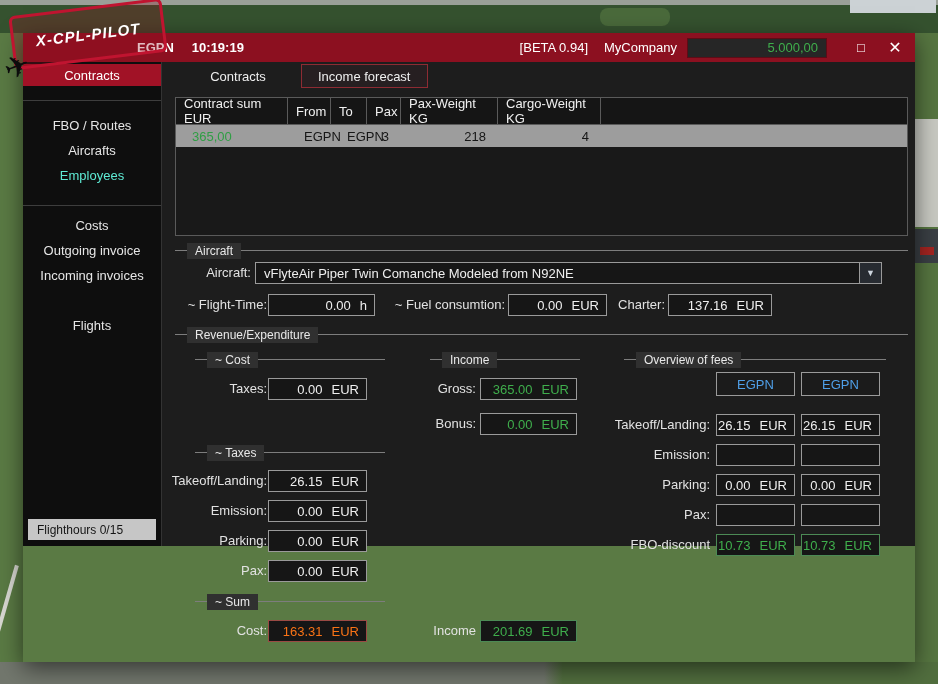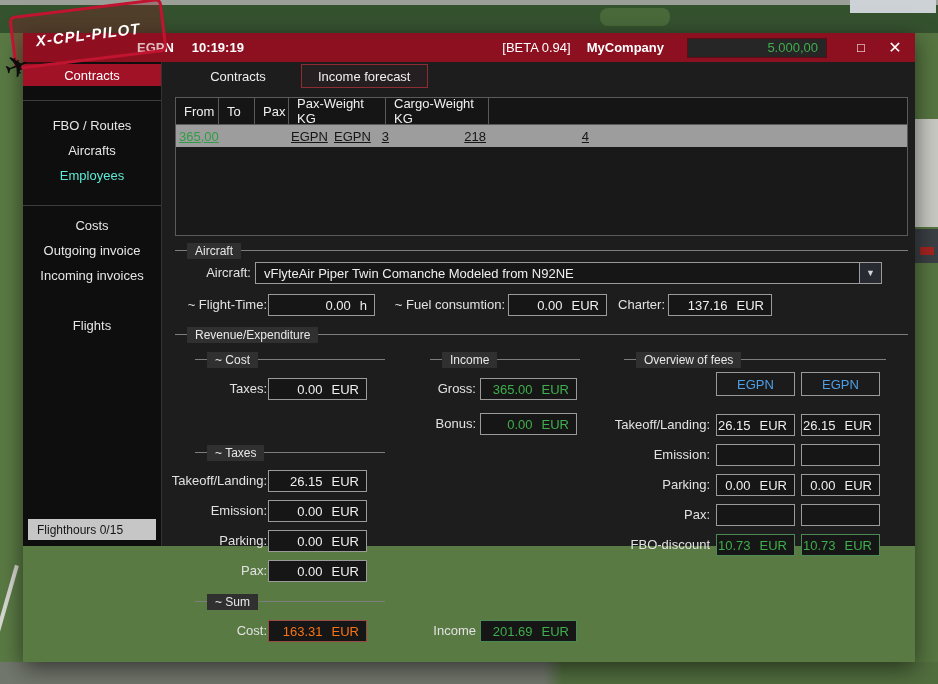--- a/index.html
+++ b/index.html
@@ -24,21 +24,21 @@
 
   
   .window { position:absolute; left:23px; top:33px; width:892px; height:629px;
     box-shadow:0 6px 22px rgba(0,0,0,.55); }
   .titlebar { position:absolute; left:0; top:0; width:892px; height:29px; background:#8c1020;
     display:flex; align-items:center; color:#fff; font-size:13px; }
   .tb-station { margin-left:114px; font-weight:bold; }
   .tb-time { margin-left:18px; font-weight:bold; }
   .tb-spacer { flex:1; }
   .tb-beta { margin-right:16px;margin-left:19px; }
-  .tb-company { margin-right:23px;font-weight:bold; }
+  .tb-company { margin-right:10px; }
   .tb-money { width:140px; height:20px; background:#262626; border:1px solid #5d0c16;
     display:flex; align-items:center; justify-content:flex-end; padding:0 8px;
     color:#3fae4c; margin-right:24px; }
   .tb-btn { width:20px; height:20px; display:flex; align-items:center; justify-content:center; cursor:pointer; }
   .tb-min { margin-right:14px; font-size:13px; }
   .tb-close { margin-right:10px; font-size:16px; }
 
   
   .logo { position:absolute; left:-12px; top:-26px; width:154px; height:54px; transform:rotate(-7deg); z-index:6; }
   .logo-box { position:absolute; inset:0; border:3px solid #c01430; border-radius:6px;
@@ -65,21 +65,21 @@
   .tab { min-width:126px; padding:0 16px; display:flex; align-items:center; justify-content:center;
     color:#efefef; cursor:pointer; }
   .tab.active { border:1px solid #8e2b33; background:#261f21; }
 
   .ctable { position:absolute; left:13px; top:35px; width:733px; height:139px;
     border:1px solid #5a5a5a; background:#191919; }
   .ctable-header { display:flex; height:27px; border-bottom:1px solid #5a5a5a; background:#151515; }
   .th { display:flex; align-items:center; padding:0 8px; color:#f0f0f0; border-right:1px solid #5a5a5a; }
   .th-fill { flex:1; }
   .crow { display:flex; height:22px; background:#9d9d9d; color:#161616; cursor:pointer; }
-  .td { display:flex; align-items:center; padding:0 3px;text-decoration:underline; }
+  .td { display:flex; align-items:center; padding:0 16px; }
   .td.num { justify-content:flex-end; padding-right:12px; }
   .td.sum-cell { color:#2f9e44; }
 
   .legend { position:absolute; display:flex; align-items:center; height:17px; }
   .legend .ll { width:12px; height:1px; background:#7d7d7d; flex:none; }
   .legend .lr { flex:1; height:1px; background:#7d7d7d; }
   .legend .chip { background:#303030; color:#e8e8e8; padding:1px 8px; font-size:12px; white-space:nowrap; }
 
   .flabel { position:absolute; height:22px; line-height:22px; color:#e2e2e2; text-align:right; white-space:nowrap; }
   .field { position:absolute; height:22px; background:#161616; border:1px solid #9a9a9a;
@@ -159,20 +159,21 @@
 
     <div class="content">
 
       <div class="tabs">
         <div class="tab">Contracts</div>
         <div class="tab active">Income forecast</div>
       </div>
 
       <div class="ctable">
         <div class="ctable-header">
+          <div class="th" style="width:112px">Contract sum EUR</div>
           <div class="th" style="width:43px">From</div>
           <div class="th" style="width:36px">To</div>
           <div class="th" style="width:34px">Pax</div>
           <div class="th" style="width:97px">Pax-Weight KG</div>
           <div class="th" style="width:103px">Cargo-Weight KG</div>
           <div class="th th-fill" style="border-right:none"></div>
         </div>
         <div class="crow">
           <div class="td sum-cell" style="width:112px">365,00</div>
           <div class="td" style="width:43px">EGPN</div>

